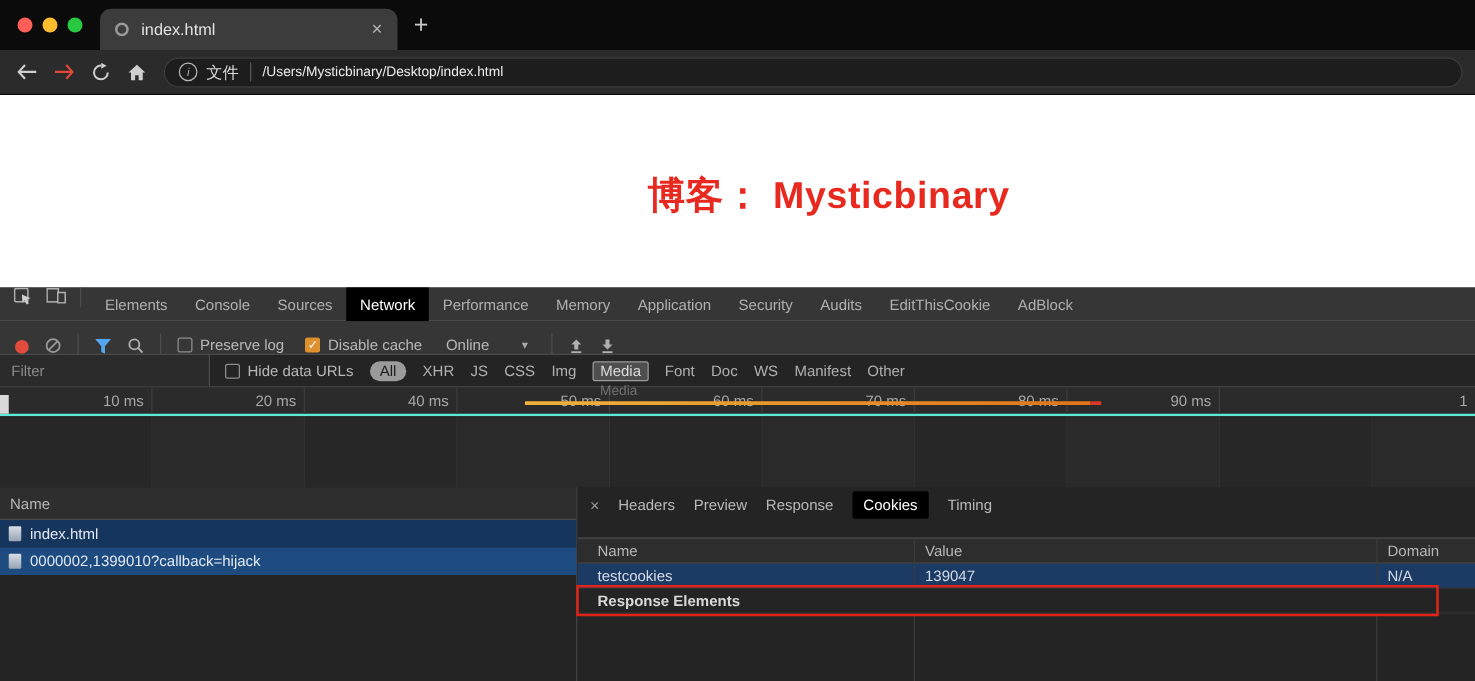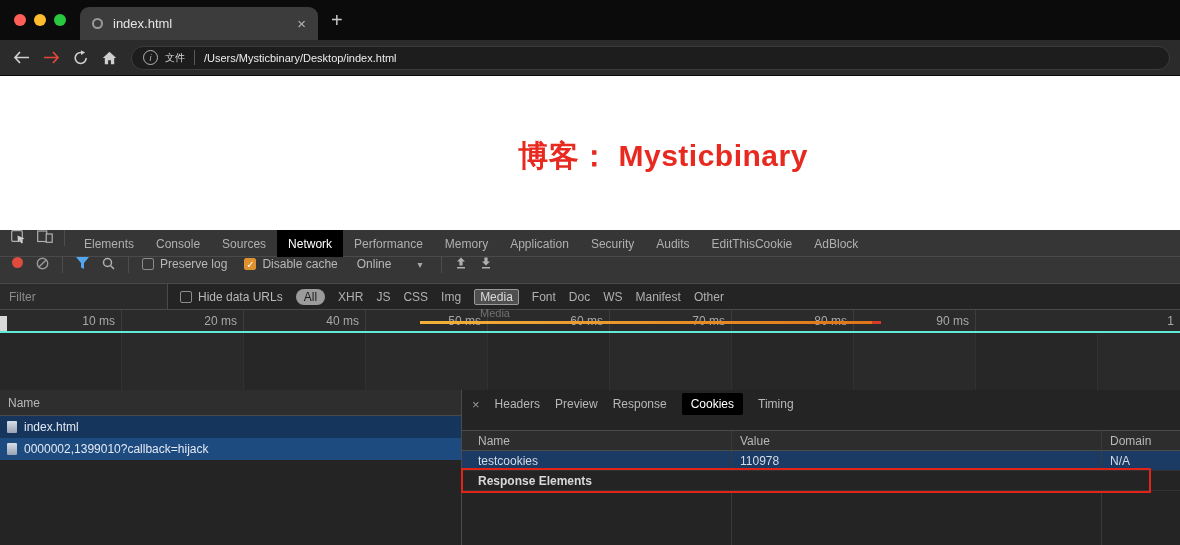--- a/index.html
+++ b/index.html
@@ -12,36 +12,36 @@
   .dot.red{background:#ff5f57}.dot.yellow{background:#febc2e}.dot.green{background:#28c840}
   .tab{position:absolute;left:80px;top:7px;width:238px;height:33px;background:#3c3c3c;border-radius:9px 9px 0 0;display:flex;align-items:center;padding:0 12px;box-sizing:border-box}
   .favicon{width:11px;height:11px;border-radius:50%;border:2px solid #9a9a9a;box-sizing:border-box;margin-right:10px;flex:0 0 auto}
   .tab-title{color:#e4e4e4;font-size:13px;flex:1}
   .tab-close{color:#b5b5b5;font-size:15px;line-height:1}
   .newtab{position:absolute;left:331px;top:9px;color:#c9c9c9;font-size:20px;line-height:22px}
   .addressbar{position:absolute;left:0;top:40px;width:100%;height:36px;background:#2b2b2b;display:flex;align-items:center;box-sizing:border-box;border-bottom:1px solid #0a0a0a}
   .nav-btn{margin-left:13px;display:flex;align-items:center}
   .urlbar{flex:1;height:24px;margin:0 10px 0 14px;background:#1d1d1d;border:1px solid #3c3c3c;border-radius:13px;display:flex;align-items:center;padding:0 11px;box-sizing:border-box}
   .info-icon{width:13px;height:13px;border:1px solid #b5b5b5;border-radius:50%;color:#b5b5b5;font-size:9px;display:flex;align-items:center;justify-content:center;font-style:italic;flex:0 0 auto}
-  .chip-text{color:#d9d9d9;font-size:10px;margin:0 9px 0 7px;white-space:nowrap}
+  .chip-text{color:#d9d9d9;font-size:13px;margin:0 9px 0 7px;white-space:nowrap}
   .url-sep{width:1px;height:15px;background:#585858;margin-right:9px}
   .url-text{color:#ececec;font-size:11px;white-space:nowrap}
   
   .page{position:absolute;left:0;top:76px;width:100%;height:154px;background:#fff}
   .heading{position:absolute;left:146px;top:60px;width:1034px;text-align:center;color:#e8291f;font-size:30px;font-weight:bold;letter-spacing:.5px}
   
   .devtools{position:absolute;left:0;top:230px;width:100%;height:315px;background:#242424;font-size:12px;color:#b8b8b8}
   .sep{width:1px;height:16px;background:#4d4d4d}
   .dt-tabs{position:absolute;left:0;top:0;width:100%;height:27px;background:#363636;border-bottom:1px solid #4a4a4a;display:flex;align-items:flex-start;box-sizing:border-box}
   .dt-tabs .icon{margin-left:11px;display:flex;align-items:center}
   .dt-tabs .sep{margin-left:11px}
   .dt-tab{height:27px;display:flex;align-items:center;padding:0 11px;color:#b0b0b0;white-space:nowrap}
   .dt-tab.first{margin-left:8px}
   .dt-tab.selected{background:#000;color:#fff}
-  .dt-toolbar{position:absolute;left:0;top:27px;width:100%;height:27px;background:#363636;border-bottom:1px solid #4a4a4a;display:flex;align-items:flex-start;box-sizing:border-box}
+  .dt-toolbar{position:absolute;left:0;top:27px;width:100%;height:27px;background:#363636;border-bottom:1px solid #4a4a4a;display:flex;align-items:flex-end;box-sizing:border-box}
   .rec-dot{width:11px;height:11px;border-radius:50%;background:#e04b3d;margin-left:12px;flex:0 0 auto}
   .tool{margin-left:13px;display:flex;align-items:center}
   .cb{width:12px;height:12px;border:1px solid #8d8d8d;border-radius:2px;box-sizing:border-box;flex:0 0 auto}
   .cb.checked{background:#e0912f;border-color:#e0912f;color:#fff;font-size:10px;line-height:11px;text-align:center}
   .cb-label{margin-left:6px;color:#b8b8b8;white-space:nowrap}
   .online{margin-left:19px;display:flex;align-items:center;color:#b8b8b8}
   .caret{margin-left:26px;color:#a8a8a8;font-size:10px}
   .dt-filterbar{position:absolute;left:0;top:54px;width:100%;height:26px;background:#242424;border-bottom:1px solid #4a4a4a;display:flex;align-items:center;box-sizing:border-box}
   .filter-input{width:168px;height:25px;background:#2b2b2b;border:none;border-right:1px solid #4a4a4a;outline:none;color:#d0d0d0;padding:0 9px;font-size:12px;font-family:"Liberation Sans",sans-serif;box-sizing:border-box}
   .filter-input::placeholder{color:#8b8b8b}
@@ -305,21 +305,21 @@
         </div>
 
         <div class="cookie-table">
           <div class="ct-row ct-head">
             <div class="ct-cell c-name">Name</div>
             <div class="ct-cell c-value">Value</div>
             <div class="ct-cell c-domain">Domain</div>
           </div>
           <div class="ct-row ct-data">
             <div class="ct-cell c-name">testcookies</div>
-            <div class="ct-cell c-value">110978</div>
+            <div class="ct-cell c-value">139047</div>
             <div class="ct-cell c-domain">N/A</div>
           </div>
           <div class="ct-section">Response Elements</div>
           <div class="ct-row ct-fill">
             <div class="ct-cell c-name"></div>
             <div class="ct-cell c-value"></div>
             <div class="ct-cell c-domain"></div>
           </div>
         </div>
       </div>

